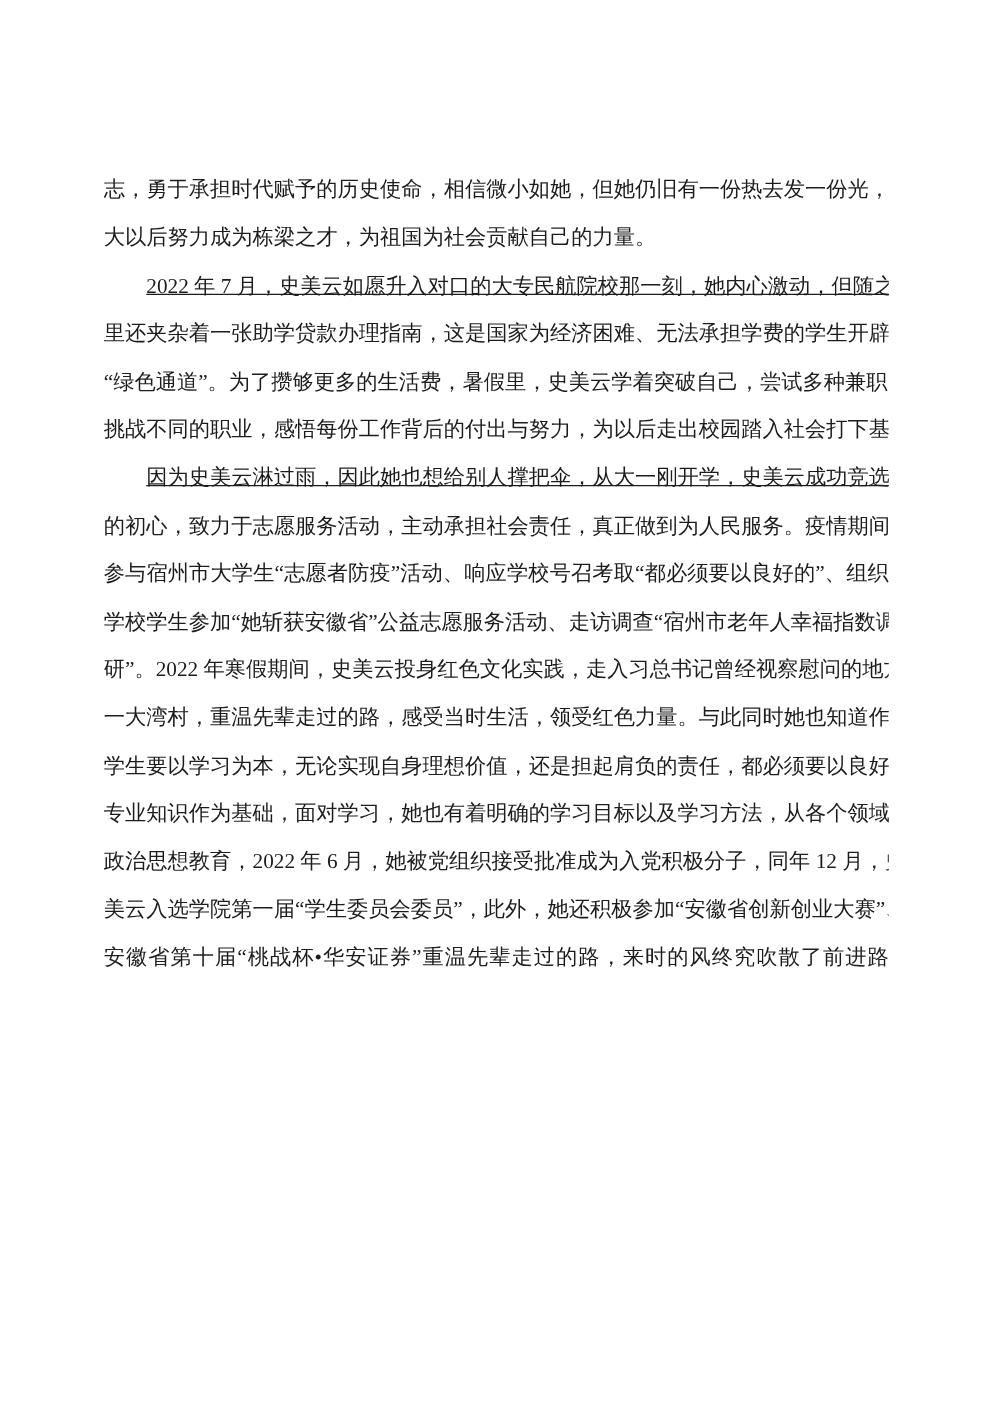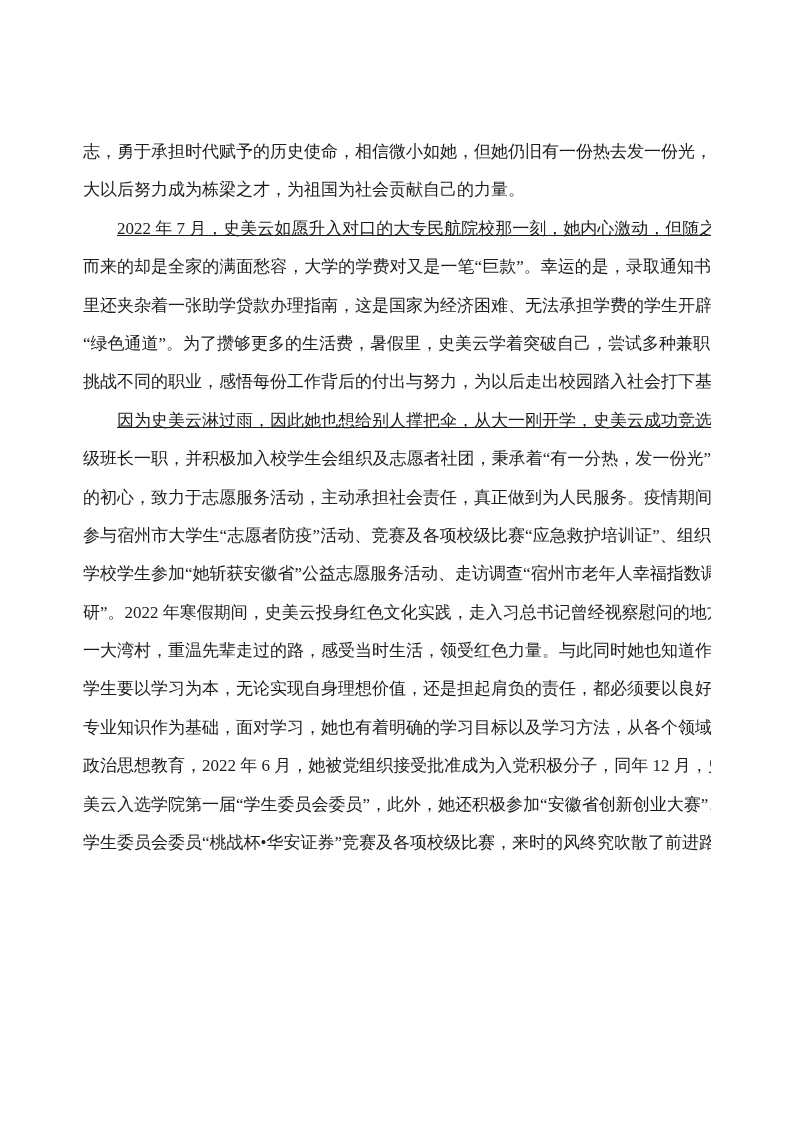--- a/index.html
+++ b/index.html
@@ -48,33 +48,31 @@
 <body>
 
 <div class="page">
   <div class="text-block">
       <div class="paragraph">
         <div class="line">志，勇于承担时代赋予的历史使命，相信微小如她，但她仍旧有一份热去发一份光，长</div>
         <div class="line short-last">大以后努力成为栋梁之才，为祖国为社会贡献自己的力量。</div>
       </div>
       <div class="paragraph">
         <div class="line indent">2022 年 7 月，史美云如愿升入对口的大专民航院校那一刻，她内心激动，但随之</div>
-        <div class="line">而来的却是全家的满面愁容，大学的学费对又是一笔“巨款”。幸运的是，录取通知书</div>
         <div class="line">里还夹杂着一张助学贷款办理指南，这是国家为经济困难、无法承担学费的学生开辟的</div>
         <div class="line">“绿色通道”。为了攒够更多的生活费，暑假里，史美云学着突破自己，尝试多种兼职，</div>
         <div class="line">挑战不同的职业，感悟每份工作背后的付出与努力，为以后走出校园踏入社会打下基础。</div>
       </div>
       <div class="paragraph">
         <div class="line indent">因为史美云淋过雨，因此她也想给别人撑把伞，从大一刚开学，史美云成功竞选班</div>
-        <div class="line">级班长一职，并积极加入校学生会组织及志愿者社团，秉承着“有一分热，发一份光”</div>
         <div class="line">的初心，致力于志愿服务活动，主动承担社会责任，真正做到为人民服务。疫情期间她</div>
-        <div class="line">参与宿州市大学生“志愿者防疫”活动、竞赛及各项校级比赛“应急救护培训证”、组织</div>
+        <div class="line">参与宿州市大学生“志愿者防疫”活动、响应学校号召考取“都必须要以良好的”、组织</div>
         <div class="line">学校学生参加“她斩获安徽省”公益志愿服务活动、走访调查“宿州市老年人幸福指数调</div>
         <div class="line">研”。2022 年寒假期间，史美云投身红色文化实践，走入习总书记曾经视察慰问的地方</div>
         <div class="line">一大湾村，重温先辈走过的路，感受当时生活，领受红色力量。与此同时她也知道作为</div>
         <div class="line">学生要以学习为本，无论实现自身理想价值，还是担起肩负的责任，都必须要以良好的</div>
         <div class="line">专业知识作为基础，面对学习，她也有着明确的学习目标以及学习方法，从各个领域持</div>
         <div class="line">政治思想教育，2022 年 6 月，她被党组织接受批准成为入党积极分子，同年 12 月，史</div>
         <div class="line">美云入选学院第一届“学生委员会委员”，此外，她还积极参加“安徽省创新创业大赛”、</div>
-        <div class="line">学生委员会委员“桃战杯•华安证券”竞赛及各项校级比赛，来时的风终究吹散了前进路</div>
+        <div class="line">安徽省第十届“桃战杯•华安证券”重温先辈走过的路，来时的风终究吹散了前进路</div>
       </div>
     </div>
 </div>
 
 </body></html>

